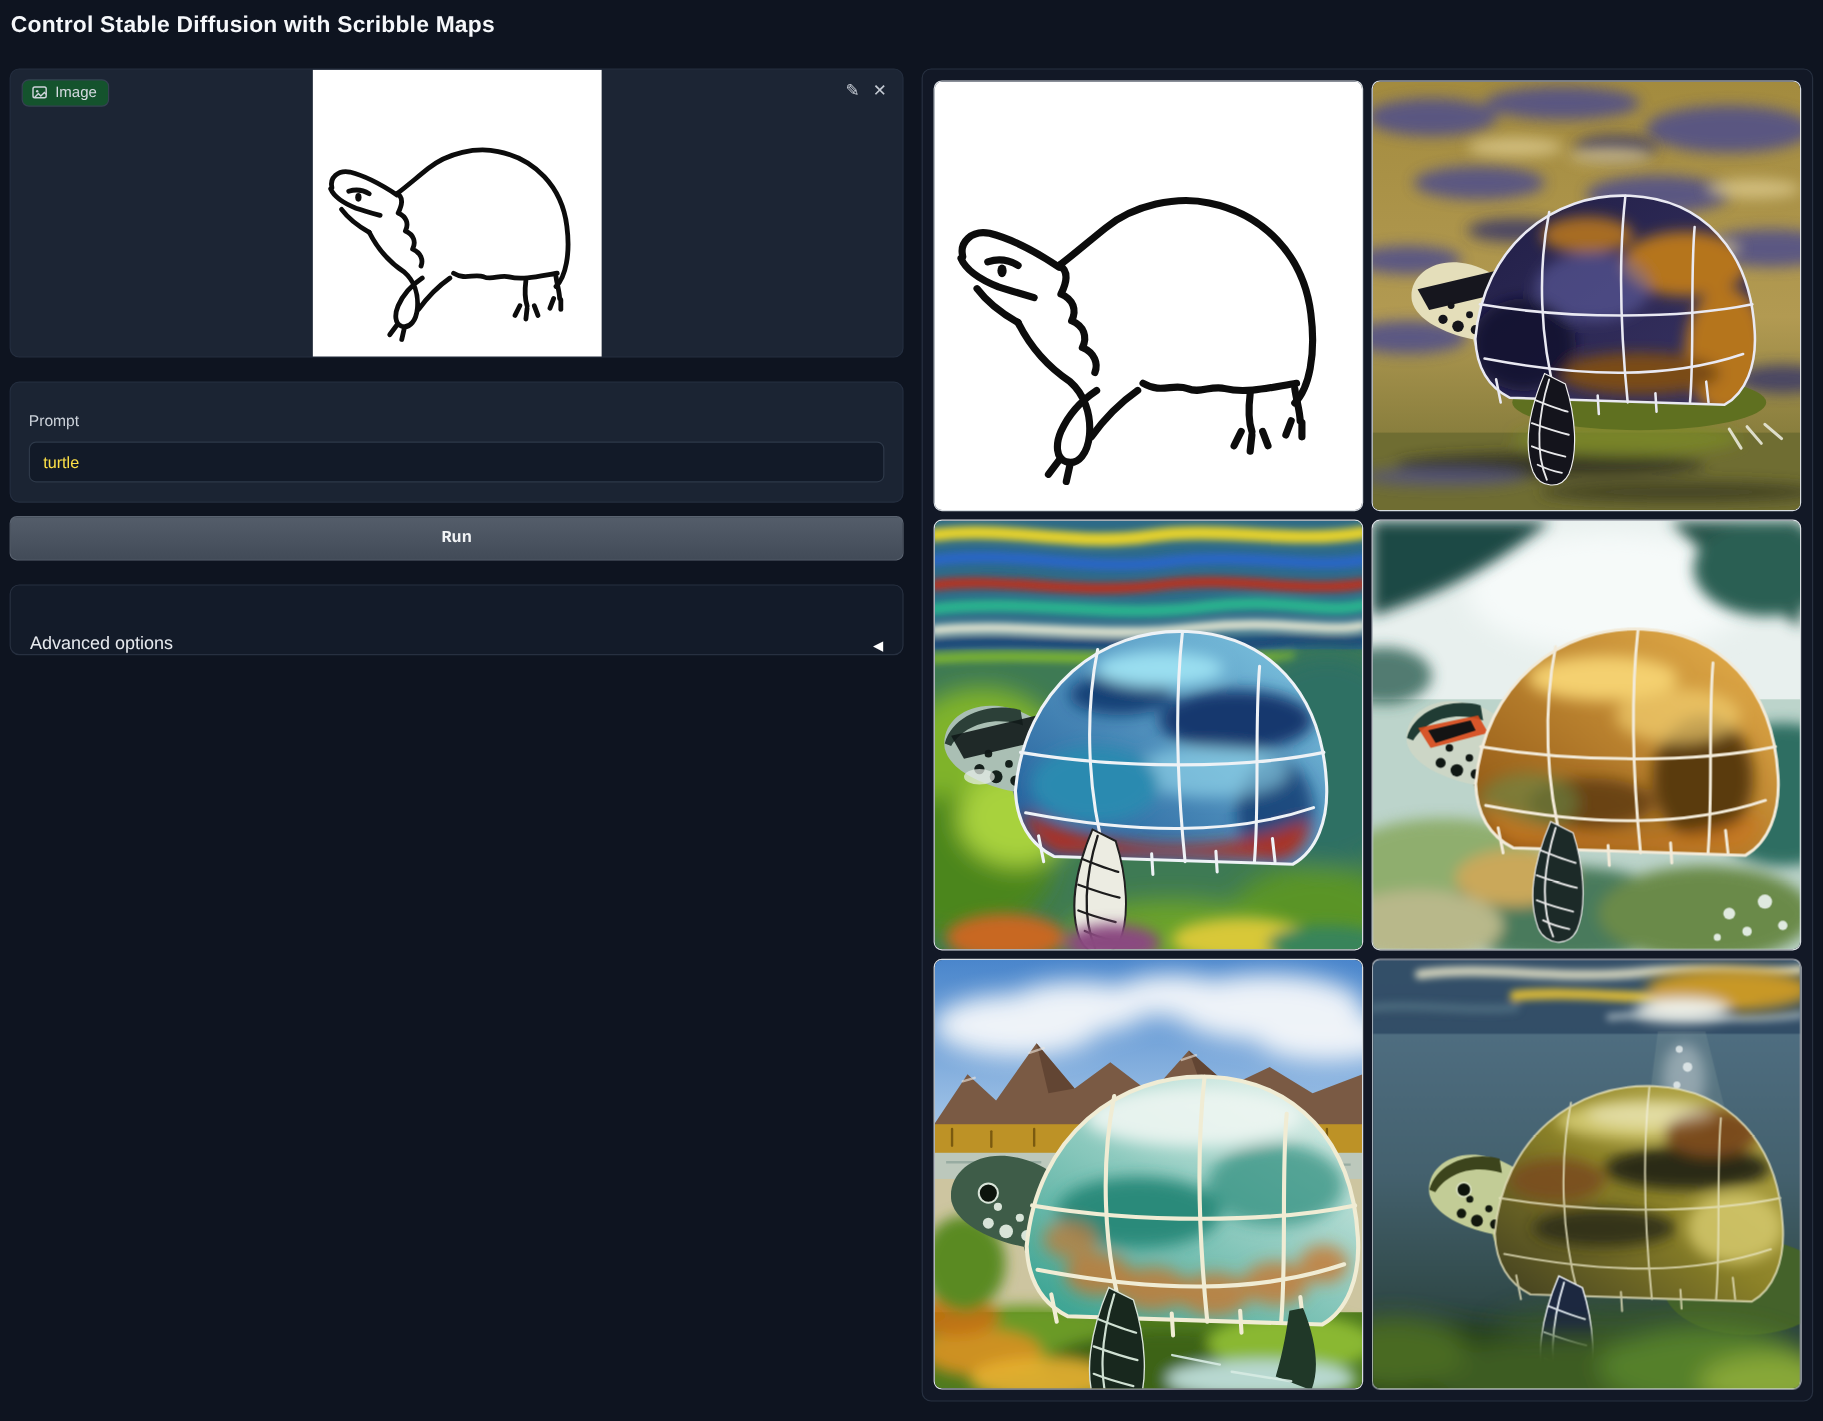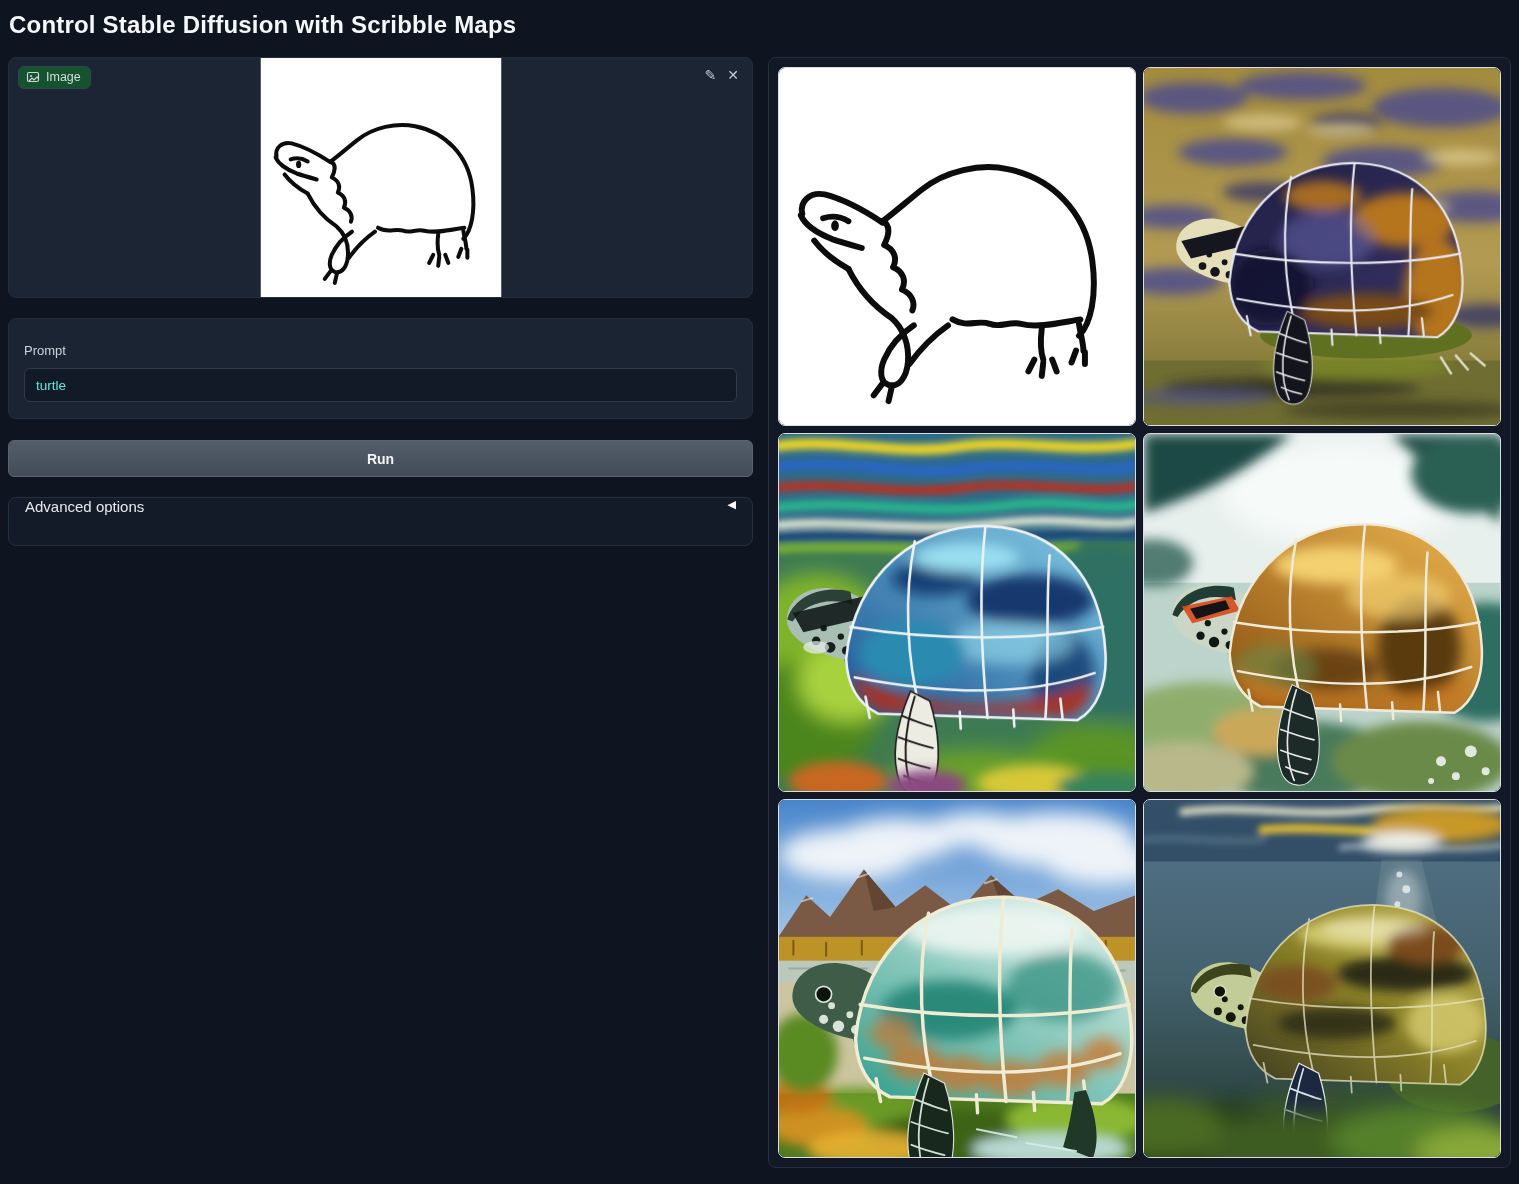--- a/index.html
+++ b/index.html
@@ -4,21 +4,21 @@
 <style>
   html,body{margin:0;padding:0;}
   body{
     width:1519px;height:1184px;position:relative;overflow:hidden;
     background:#0e1420;
     font-family:"Liberation Sans",sans-serif;
     -webkit-font-smoothing:antialiased;
   }
   .title{
     position:absolute;left:9px;top:11px;
-    font-size:24px;font-weight:700;color:#f5f7fa;letter-spacing:.2px;
+    font-size:19px;font-weight:700;color:#f5f7fa;letter-spacing:.2px;
   }
   
   .left-col{position:absolute;left:8px;top:57px;width:745px;}
   .image-panel{
     position:relative;height:241px;box-sizing:border-box;
     background:#1c2534;border:1px solid #242e3f;border-radius:8px;overflow:hidden;
   }
   .scribble-wrap{position:absolute;left:50%;top:0;transform:translateX(-50%);width:241px;height:239px;}
   .image-tab{
     position:absolute;left:9px;top:8px;z-index:3;
@@ -33,34 +33,34 @@
   .corner-btns span{cursor:pointer;line-height:20px;}
   .prompt-panel{
     margin-top:20px;box-sizing:border-box;
     background:#1b2433;border:1px solid #242e3f;border-radius:8px;
     padding:24px 15px 16px 15px;
   }
   .prompt-label{font-size:13px;color:#ccd2da;margin-bottom:10px;}
   .prompt-input{
     width:100%;box-sizing:border-box;height:34px;
     background:#121a28;border:1px solid #2e3949;border-radius:6px;
-    color:#5eead4;font-size:13.5px;padding:0 11px;outline:none;
+    color:#fde047;font-size:13.5px;padding:0 11px;outline:none;
     font-family:"Liberation Sans",sans-serif;
   }
   .run-btn{
-    margin-top:21px;width:100%;height:37px;
+    margin-top:11px;width:100%;height:37px;
     background:linear-gradient(#545d6a,#424b58);
     border:1px solid #5a6370;border-radius:6px;
     color:#f2f4f6;font-weight:700;font-size:14px;cursor:pointer;
-    font-family:Liberation Sans, sans-serif;
+    font-family:Liberation Mono, monospace;
   }
   .accordion{
-    margin-top:20px;height:49px;box-sizing:border-box;
+    margin-top:20px;height:59px;box-sizing:border-box;
     background:#131b29;border:1px solid #273040;border-radius:8px;
-    display:flex;align-items:flex-start;justify-content:space-between;
+    display:flex;align-items:flex-end;justify-content:space-between;
     padding:0 16px;color:#e6e9ed;font-size:15px;cursor:pointer;
   }
   .acc-arrow{font-size:11px;color:#ffffff;}
   
   .gallery-panel{
     position:absolute;left:768px;top:57px;width:743px;height:1111px;
     box-sizing:border-box;background:#121826;border:1px solid #273040;
     border-radius:8px;padding:9px;
   }
   .gallery-grid{

